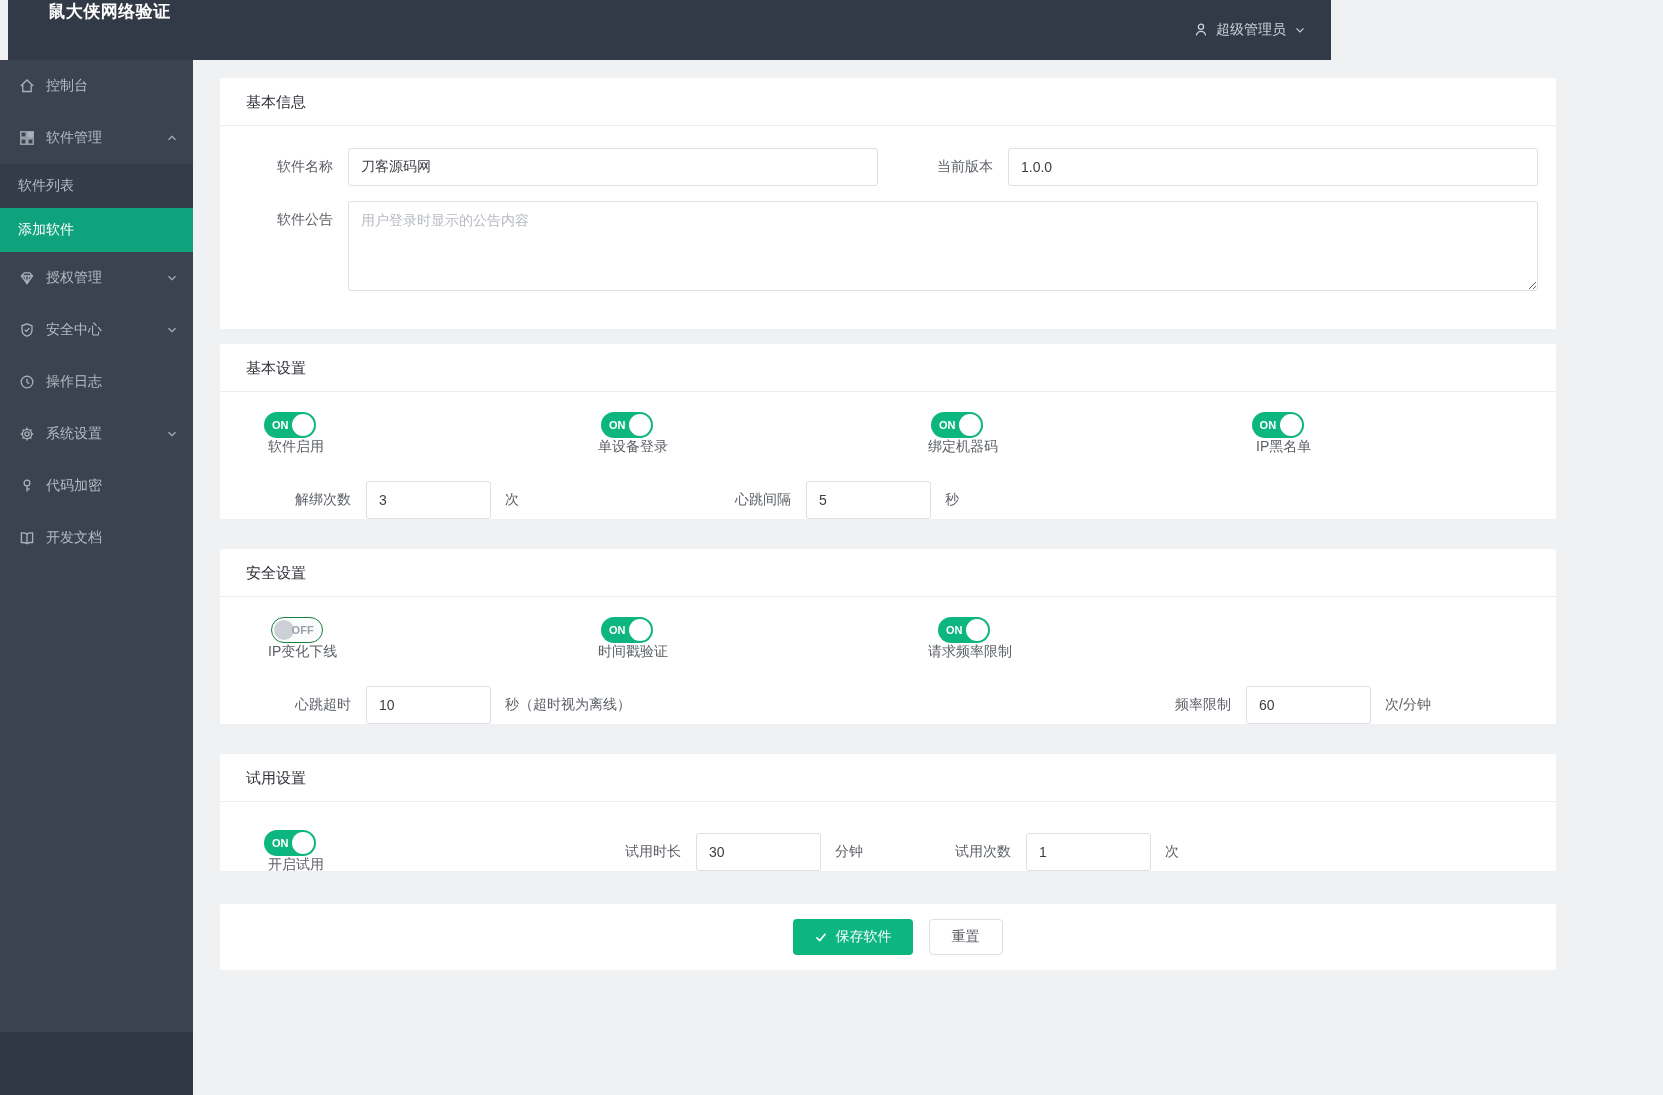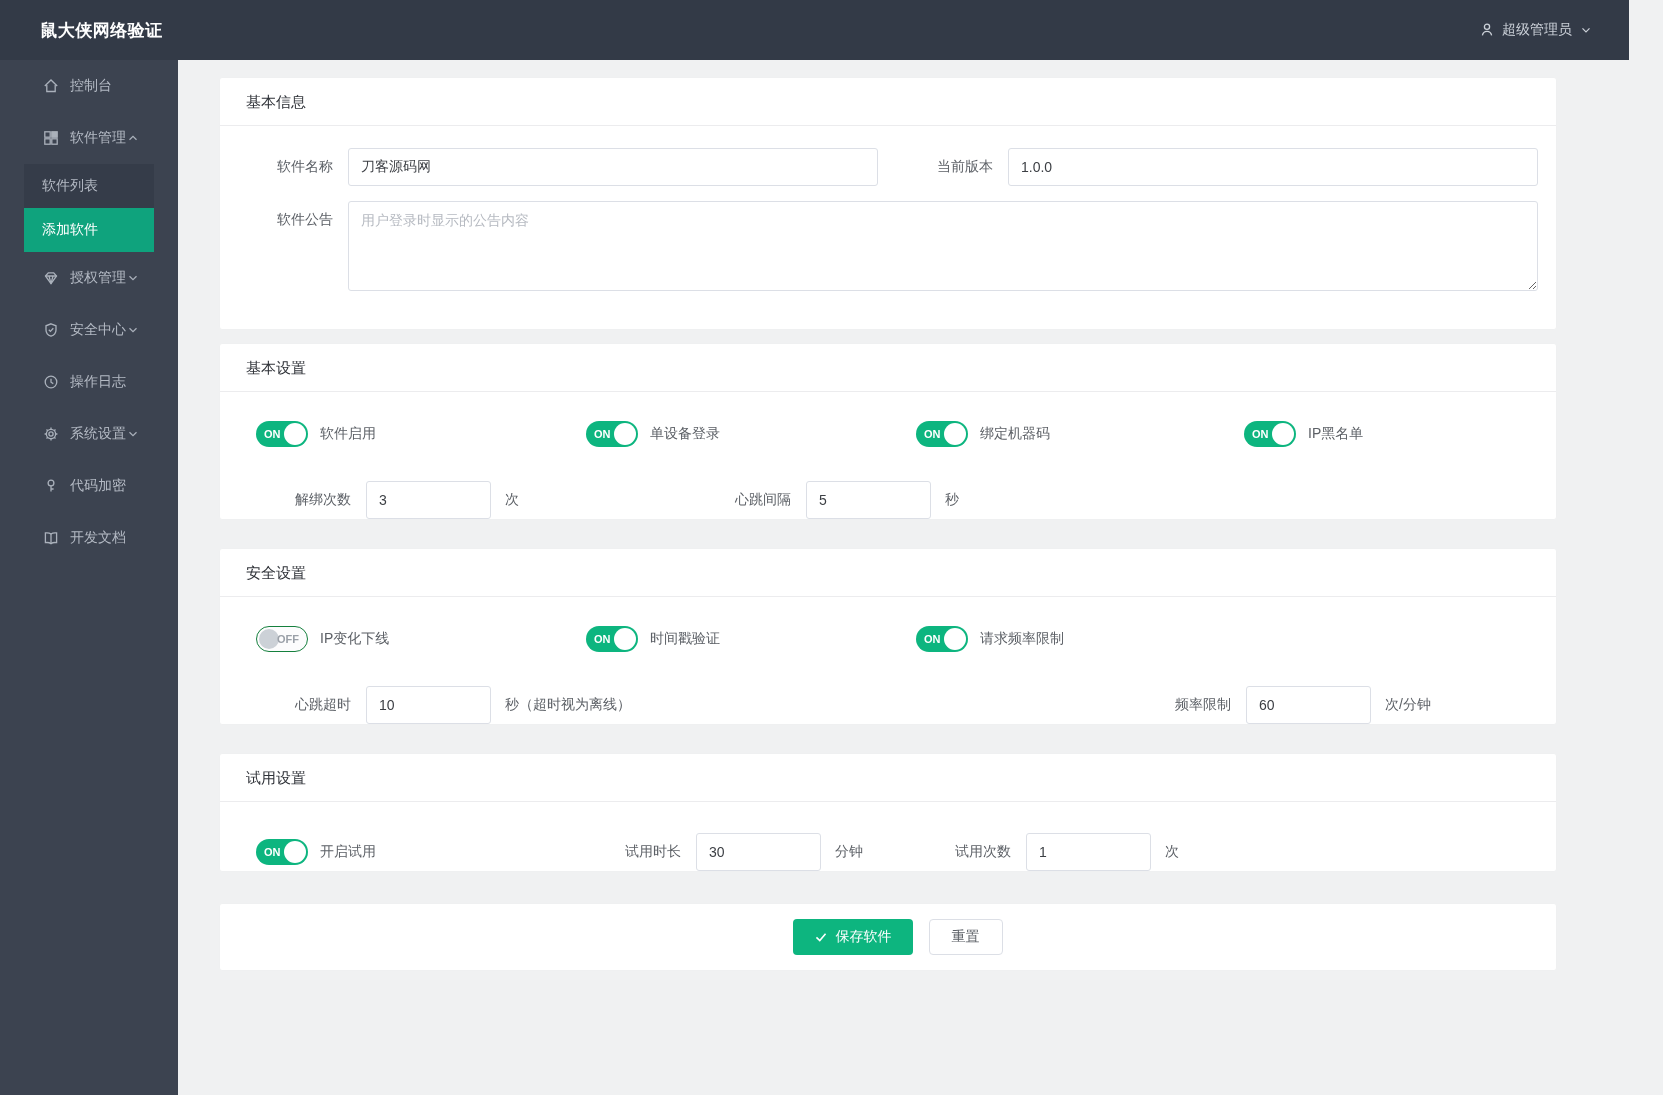--- a/index.html
+++ b/index.html
@@ -9,26 +9,26 @@
     --dark-side:#3c4350;
     --dark-sub:#353c49;
     --dark-foot:#313845;
     --label:#5c6066;
     --border:#dcdfe6;
     --divider:#ececee;
   }
   *{margin:0;padding:0;box-sizing:border-box;font-family:"Liberation Sans","DejaVu Sans",sans-serif;}
   html,body{width:1663px;min-height:1095px;background:#f0f1f2;}
   
-  .topbar{position:fixed;top:0;left:0;width:1629px;height:60px;background:var(--dark-top);z-index:30;display:flex;align-items:center;}
+  .topbar{position:fixed;top:0;left:8px;width:1323px;height:60px;background:var(--dark-top);z-index:30;display:flex;}
   .logo{width:203px;text-align:center;color:#fff;font-size:17px;font-weight:bold;letter-spacing:.5px;}
-  .top-right{margin-left:auto;display:flex;align-items:center;gap:7px;padding-right:36px;color:#ccd1d9;font-size:14px;cursor:pointer;}
+  .top-right{margin-left:auto;display:flex;align-items:center;gap:7px;padding-right:24px;color:#ccd1d9;font-size:14px;cursor:pointer;}
   .top-right svg{display:block;}
   
-  .sidebar{position:fixed;top:60px;left:0;width:178px;bottom:0;background:var(--dark-side);z-index:20;display:flex;flex-direction:column;align-items:center;}
+  .sidebar{position:fixed;top:60px;left:0;width:193px;bottom:0;background:var(--dark-side);z-index:20;display:flex;flex-direction:column;}
   .sidebar-nav{flex:1;}
   .s-item{height:52px;display:flex;align-items:center;padding:0 14px 0 19px;color:#b4bac4;font-size:14px;cursor:pointer;}
   .s-item .s-ico{margin-right:11px;flex:0 0 auto;}
   .s-item .s-arrow{margin-left:auto;}
   .submenu{background:var(--dark-sub);}
   .sub-item{height:44px;display:flex;align-items:center;padding-left:18px;color:#b4bac4;font-size:14px;cursor:pointer;}
   .sub-item.active{background:var(--side-active);color:#fff;}
   .sidebar-foot{height:63px;background:var(--dark-foot);}
   
   .main{margin-left:203px;padding:18px 107px 40px 17px;min-height:1035px;margin-top:60px;}
@@ -42,21 +42,21 @@
   input.inp{height:38px;border:1px solid var(--border);border-radius:3px;padding:0 12px;font-size:14px;color:#3c3f44;outline:none;background:#fff;}
   .inp-lg{width:530px;}
   .inp-xl{flex:1;}
   .inp-sm{width:125px;}
   textarea.inp{flex:1;height:90px;border:1px solid var(--border);border-radius:3px;padding:10px 12px;font-size:14px;color:#3c3f44;outline:none;resize:both;}
   textarea.inp::placeholder,input.inp::placeholder{color:#b6bac1;}
   
   .trow{position:relative;height:26px;margin:29px 0 12px;}
   .irow{position:relative;height:38px;margin:34px 0 30px;}
   .mixrow{position:relative;height:38px;margin:31px 0 33px;}
-  .tgroup{position:absolute;top:50%;transform:translateY(-50%);display:flex;align-items:center;cursor:pointer;}
+  .tgroup{position:absolute;top:50%;transform:translateY(-50%);display:flex;align-items:center;cursor:pointer;flex-direction:column;}
   .fgroup{position:absolute;top:0;height:38px;display:flex;align-items:center;}
   .tlabel{margin-left:12px;font-size:14px;color:var(--label);}
   
   .toggle{width:52px;height:26px;border-radius:13px;position:relative;flex:0 0 auto;}
   .toggle.on{background:var(--green);}
   .toggle.on .t-state{position:absolute;left:8px;top:0;line-height:26px;color:#fff;font-size:11px;font-weight:bold;font-style:normal;}
   .toggle.on .knob{position:absolute;right:2px;top:2px;width:22px;height:22px;border-radius:50%;background:#fff;}
   .toggle.off{background:#fcfcfd;border:1px solid #15803d;}
   .toggle.off .t-state{position:absolute;right:8px;top:0;line-height:24px;color:#9aa0a8;font-size:11px;font-weight:bold;font-style:normal;}
   .toggle.off .knob{position:absolute;left:2px;top:2px;width:20px;height:20px;border-radius:50%;background:#ccd1d7;}

